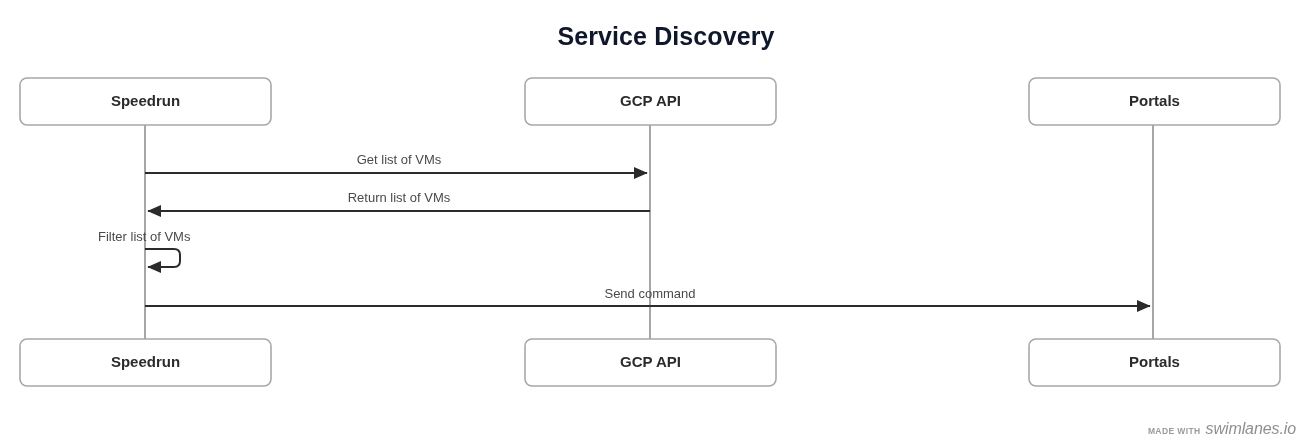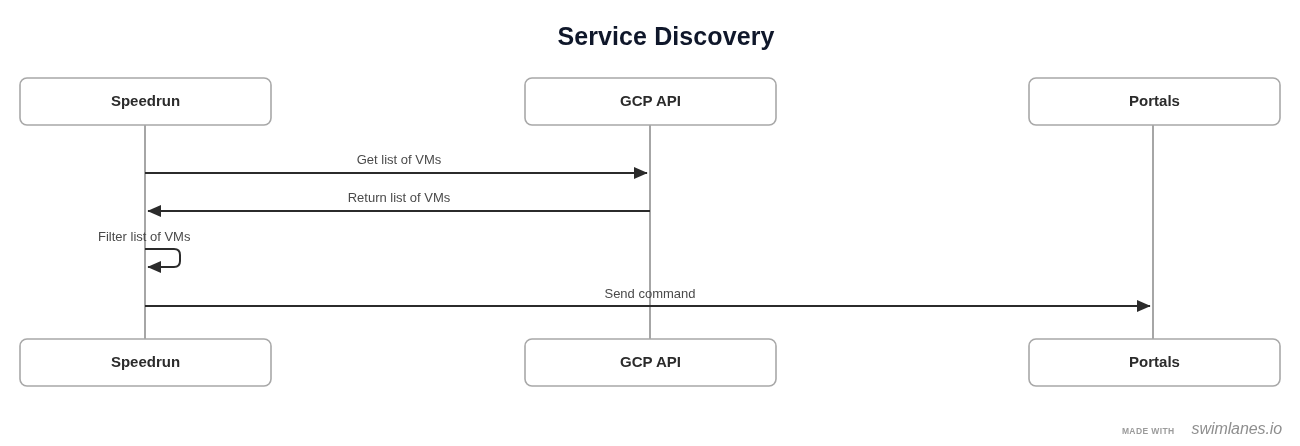--- a/index.html
+++ b/index.html
@@ -60,25 +60,25 @@
   }
   .msg-label {
     font-family: "Liberation Sans", sans-serif;
     font-size: 13px;
     fill: #4a4a4a;
   }
   .msg-label.center { text-anchor: middle; }
   .msg-label.start  { text-anchor: start; }
   .watermark {
     position: absolute;
-    right: 18px;
+    right: 4px;
     bottom: 8px;
     display: flex;
     align-items: baseline;
-    gap: 17px;
+    gap: 5px;
   }
   .watermark-made {
     font-size: 8.5px;
     font-weight: bold;
     letter-spacing: 0.4px;
     color: #9b9b9b;
     text-transform: uppercase;
   }
   .watermark-brand {
     font-size: 16px;

